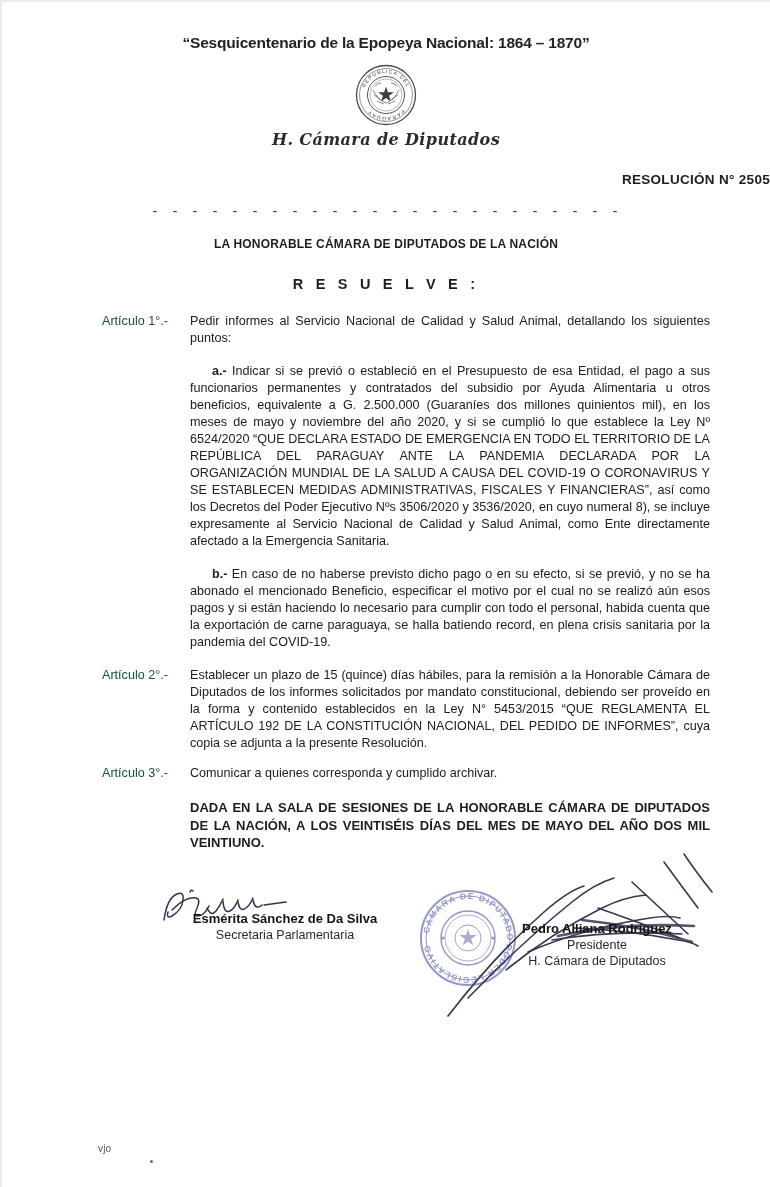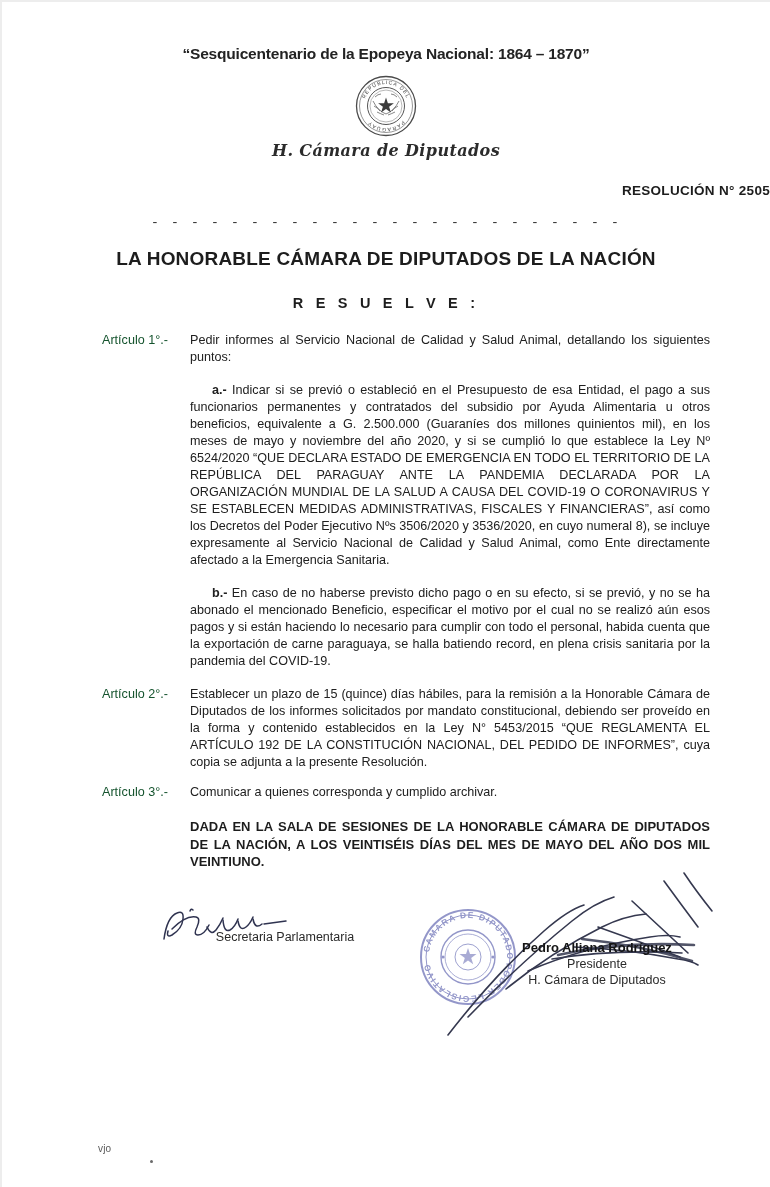--- a/index.html
+++ b/index.html
@@ -23,21 +23,21 @@
     border-left: 2px solid #ededed;
   }
 
   
   .epigraph {
     text-align: center;
     font-weight: bold;
     font-size: 15.5px;
     letter-spacing: -0.2px;
     color: #232323;
-    padding-top: 43px;
+    padding-top: 32px;
   }
 
   .seal-wrap {
     display: flex;
     justify-content: center;
     margin-top: 12px;
   }
   .seal {
     width: 62px;
     height: 62px;
@@ -83,21 +83,21 @@
     margin-top: 17px;
     font-size: 13px;
     letter-spacing: 2.2px;
     color: #2c2c2c;
     font-family: "Liberation Mono", monospace;
   }
 
   .chamber {
     text-align: center;
     font-weight: bold;
-    font-size: 19px;
+    font-size: 12px;
     letter-spacing: 0.2px;
     margin-top: 18px;
     color: #1d1d1d;
   }
 
   .resuelve {
     text-align: center;
     font-weight: bold;
     font-size: 14.5px;
     letter-spacing: 4.2px;
@@ -305,20 +305,21 @@
           <path d="M71,25 q1,13 7,10 q5,-3 8,-11"></path>
           <path d="M86,26 q2,11 8,6 q4,-3 7,-10"></path>
           <path d="M101,24 q2,11 9,5"></path>
           <path d="M112,29 l22,-3"></path>
           <path d="M38,16 q1,-3 3,-1"></path>
         </g>
       </svg>
     </div>
 
     <div class="sig-block sig-left">
+      <div class="sig-name">Esmérita Sánchez de Da Silva</div>
       <div class="sig-role">Secretaria Parlamentaria</div>
     </div>
 
     <div class="stamp">
       <svg width="110" height="110" viewBox="0 0 110 110" aria-hidden="true">
         <defs>
           <path id="stampTop" d="M 16,55 A 39,39 0 0 1 94,55" fill="none"></path>
           <path id="stampBot" d="M 94,55 A 39,39 0 0 1 16,55" fill="none"></path>
         </defs>
         <g opacity="0.72">

